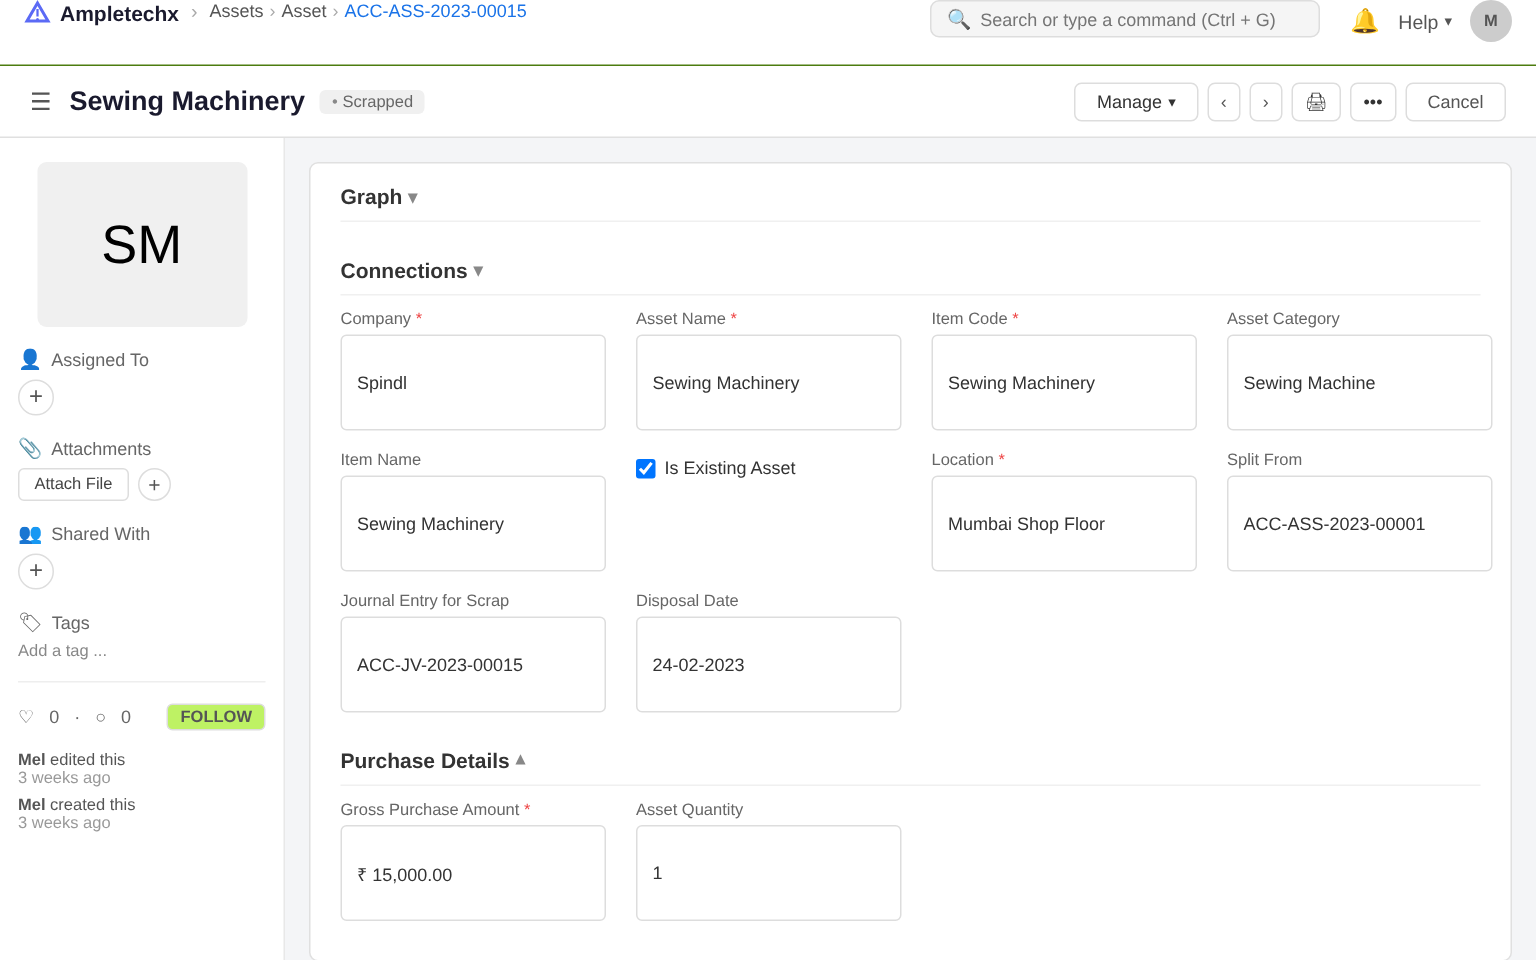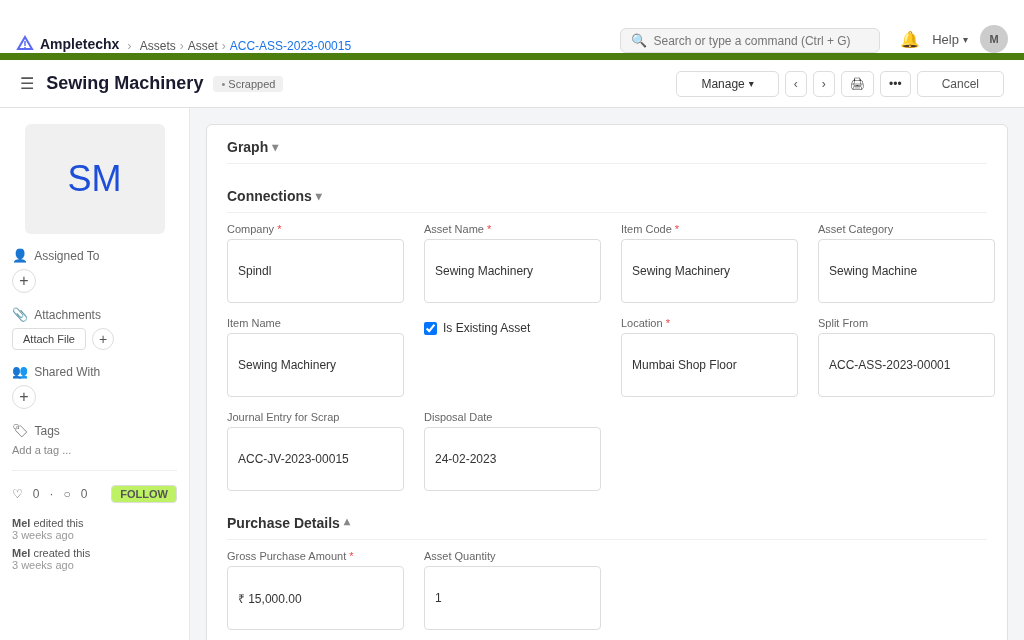--- a/index.html
+++ b/index.html
@@ -1,21 +1,21 @@
 <!DOCTYPE html>
 <html><head>
   <meta charset="utf-8">
   <style>
     * { box-sizing: border-box; margin: 0; padding: 0; }
     body { font-family: -apple-system, BlinkMacSystemFont, 'Segoe UI', sans-serif; font-size: 13px; background: #f4f5f7; color: #333; }
 
     
     .topnav {
-      display: flex; align-items: flex-end; background: #fff;
-      border-bottom: 7px solid #4d7c0f; padding: 0 16px; height: 60px;
+      display: flex; align-items: flex-start; background: #fff;
+      border-bottom: 1px solid #4d7c0f; padding: 0 16px; height: 44px;
       gap: 8px;
     }
     .topnav-logo { display: flex; align-items: center; gap: 6px; font-weight: 600; font-size: 14px; color: #1a1a2e; }
     .topnav-logo svg { width: 18px; height: 18px; }
     .topnav-breadcrumb { display: flex; align-items: center; gap: 4px; font-size: 12px; color: #555; }
     .topnav-breadcrumb span { color: #aaa; }
     .topnav-breadcrumb a { color: #555; text-decoration: none; }
     .topnav-breadcrumb .current { color: #1a73e8; font-weight: 500; }
     .topnav-search {
       margin-left: auto; display: flex; align-items: center; background: #f5f5f5;
@@ -34,40 +34,40 @@
       border-bottom: 1px solid #e0e0e0; padding: 0 20px; height: 48px;
     }
     .hamburger { font-size: 16px; cursor: pointer; margin-right: 12px; color: #555; }
     .page-title { font-size: 18px; font-weight: 600; color: #1a1a2e; }
     .status-badge {
       margin-left: 10px; padding: 2px 8px; border-radius: 4px;
       background: #f0f0f0; font-size: 11px; color: #666; font-weight: 500;
     }
     .status-badge::before { content: '• '; color: #888; }
     .header-actions { margin-left: auto; display: flex; align-items: center; gap: 6px; }
-    .btn { padding: 5px 24px; border-radius: 5px; border: 1px solid #ddd; background: #fff; cursor: pointer; font-size: 12px; color: #333; display: flex; align-items: center; gap: 4px; }
+    .btn { padding: 5px 14px; border-radius: 5px; border: 1px solid #ddd; background: #fff; cursor: pointer; font-size: 12px; color: #333; display: flex; align-items: center; gap: 4px; }
     .btn-cancel { color: #555; }
     .btn-nav { padding: 5px 8px; border-radius: 5px; border: 1px solid #ddd; background: #fff; cursor: pointer; color: #555; }
     .btn-icon { padding: 5px 8px; }
 
     
     .main-layout { display: flex; height: calc(640px - 44px - 48px); overflow: hidden; }
 
     
     .sidebar {
       width: 190px; min-width: 190px; background: #fff;
       border-right: 1px solid #e8e8e8; padding: 16px 12px;
       overflow-y: auto; display: flex; flex-direction: column; gap: 14px;
     }
     .avatar-block {
       display: flex; align-items: center; justify-content: center;
       background: #f0f0f0; border-radius: 6px; width: 140px; height: 110px;
       margin: 0 auto;
     }
-    .avatar-initials { font-size: 36px; font-weight: 300; color: #1d4ed8; }
+    .avatar-initials { font-size: 36px; font-weight: 300; color: #000000; }
     .sidebar-section { display: flex; flex-direction: column; gap: 6px; }
     .sidebar-section-title { display: flex; align-items: center; gap: 6px; font-size: 12px; color: #666; font-weight: 500; }
     .sidebar-section-title .icon { font-size: 13px; }
     .add-btn {
       width: 24px; height: 24px; border-radius: 50%; border: 1px solid #ddd;
       background: #fff; cursor: pointer; display: flex; align-items: center;
       justify-content: center; font-size: 16px; color: #555; line-height: 1;
     }
     .attach-row { display: flex; align-items: center; gap: 6px; }
     .attach-btn {

